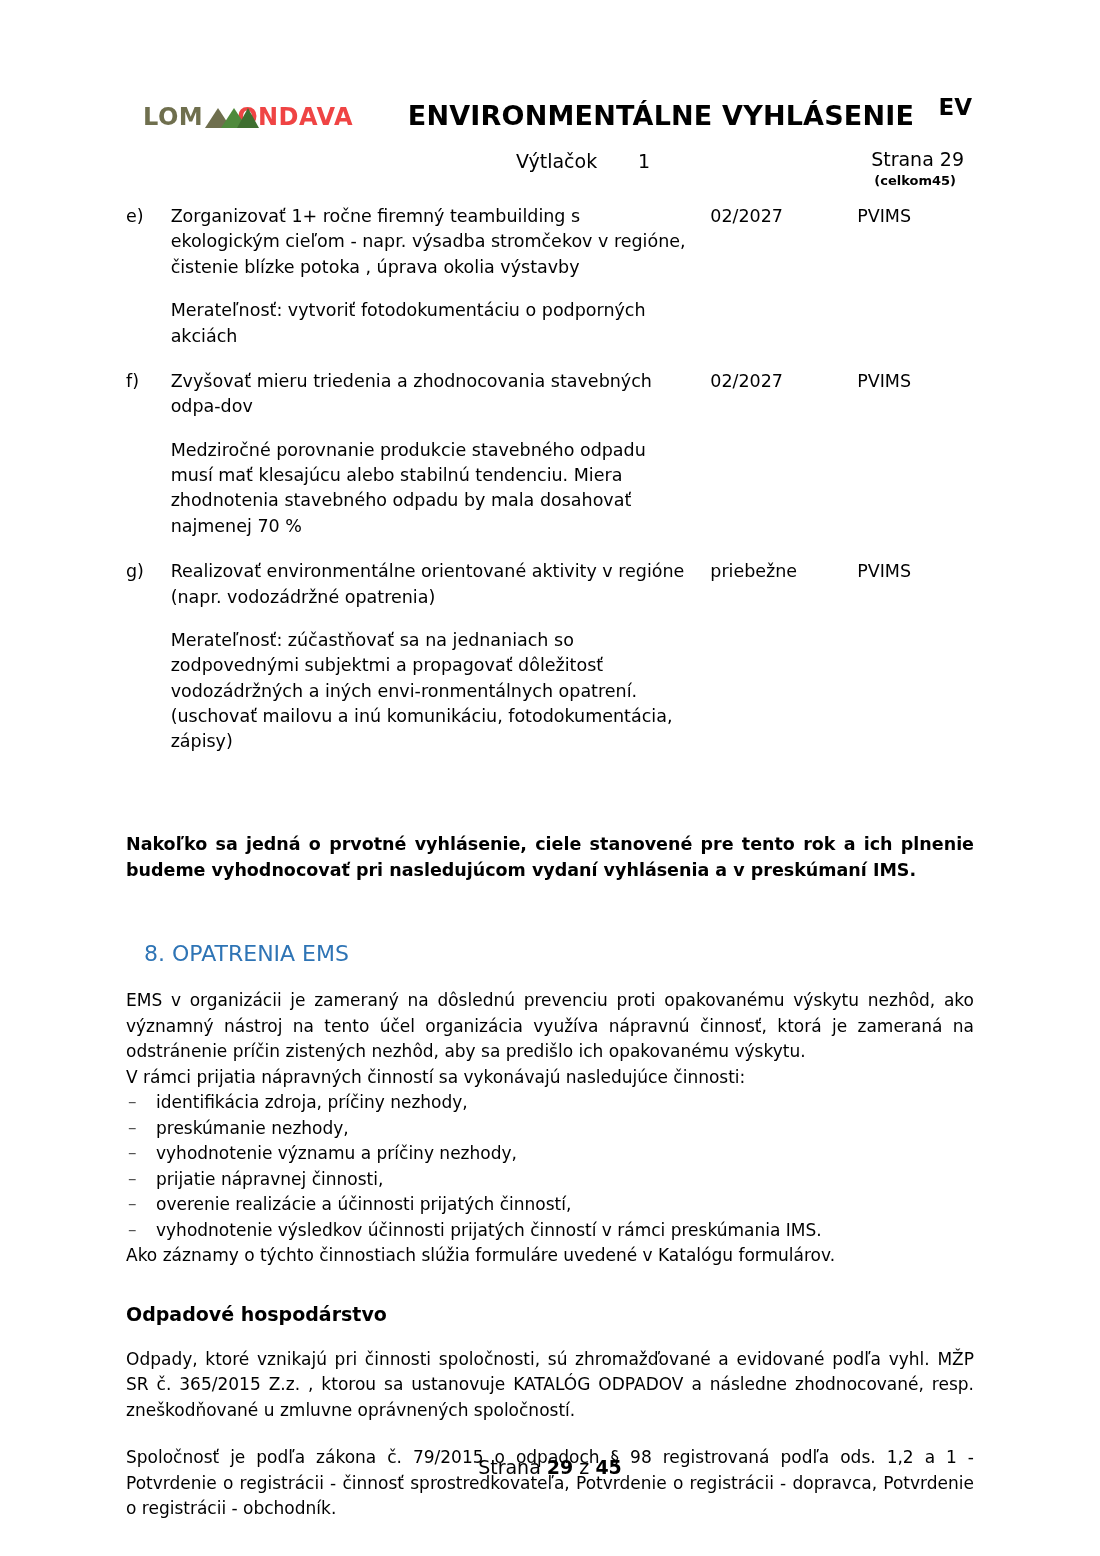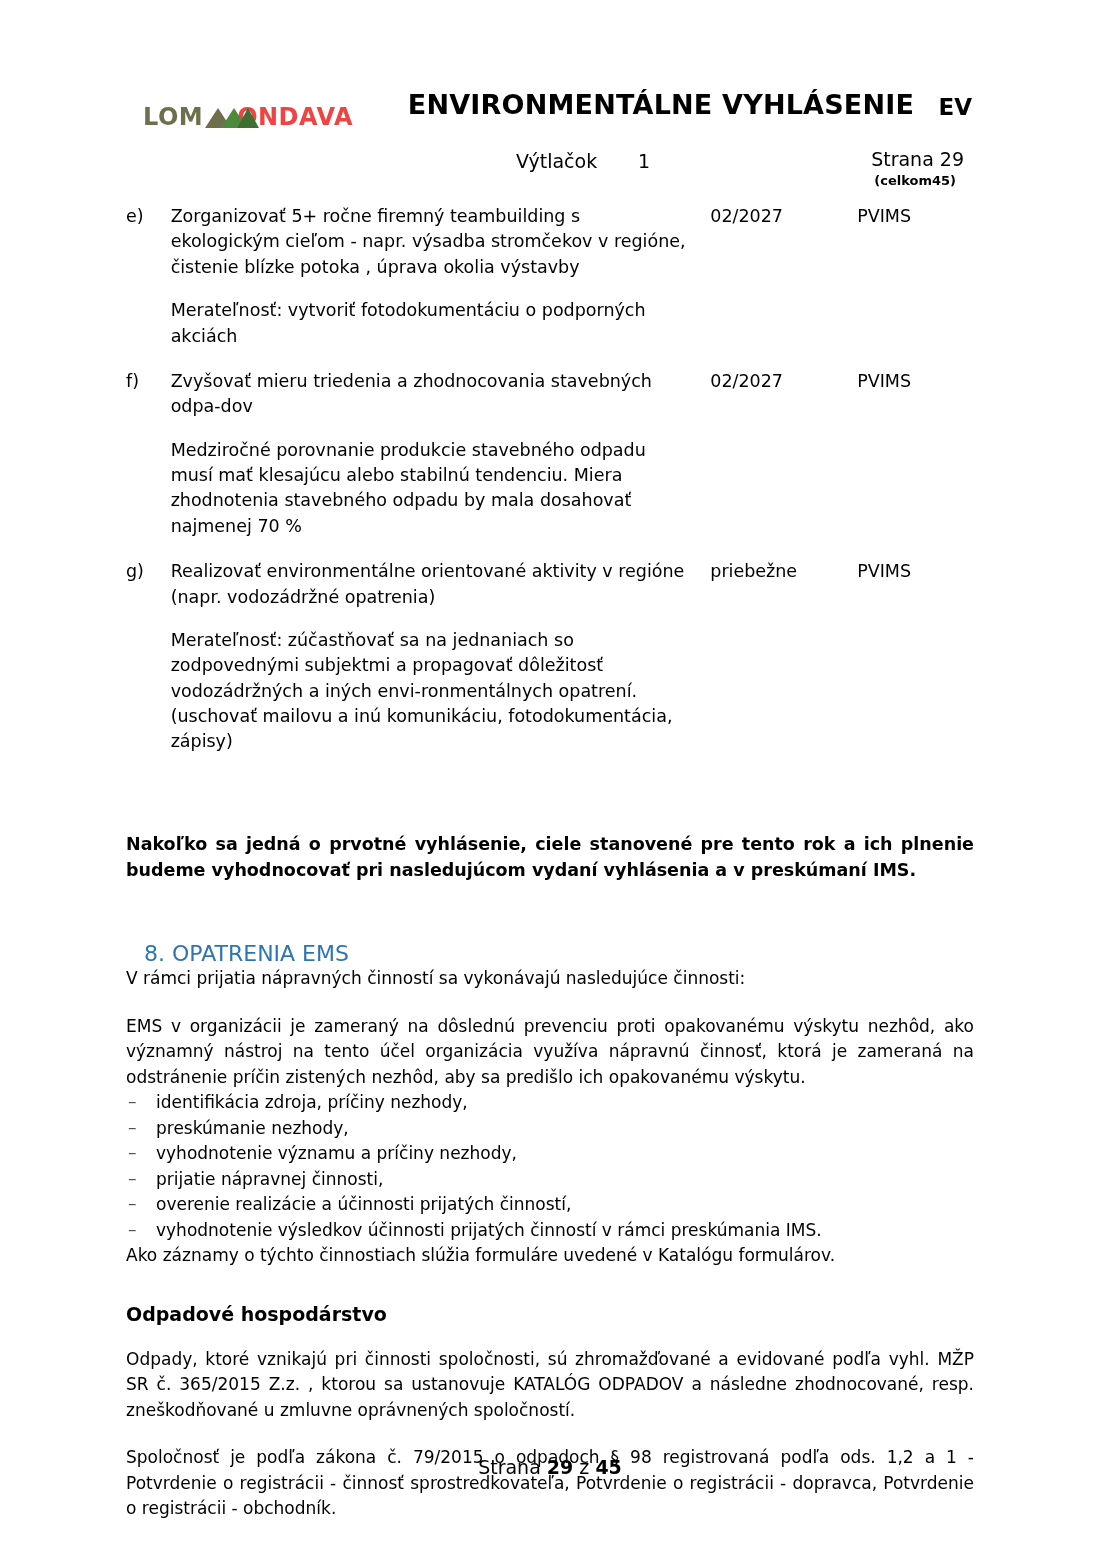--- a/index.html
+++ b/index.html
@@ -66,21 +66,21 @@
     font-family: "DejaVu Sans", sans-serif;
     font-weight: bold;
     font-size: 24px;
     letter-spacing: 0.5px;
     color: #ef4444;
   }
 
   .doc-title {
     position: absolute;
     left: 255px;
-    top: 27px;
+    top: 38px;
     width: 560px;
     text-align: center;
     font-family: "DejaVu Sans", sans-serif;
     font-size: 27px;
     font-weight: bold;
     letter-spacing: 0.2px;
   }
   .doc-code {
     position: absolute;
     right: 2px;
@@ -227,21 +227,21 @@
 
     <div class="page-label">Strana 29</div>
     <div class="page-total">(celkom45)</div>
   </div>
 
   <table class="goal-table">
     <tbody>
 
       <tr>
         <td class="col-letter">e)</td>
-        <td class="col-text">Zorganizovať 5+ ročne firemný teambuilding s ekologickým cieľom - napr. výsadba stromčekov v regióne, čistenie blízke potoka , úprava okolia výstavby</td>
+        <td class="col-text">Zorganizovať 1+ ročne firemný teambuilding s ekologickým cieľom - napr. výsadba stromčekov v regióne, čistenie blízke potoka , úprava okolia výstavby</td>
         <td class="col-date">02/2027</td>
         <td class="col-owner">PVIMS</td>
       </tr>
       <tr>
         <td></td>
         <td class="col-text measure">Merateľnosť: vytvoriť fotodokumentáciu o podporných akciách</td>
         <td></td>
         <td></td>
       </tr>
       <tr class="row-gap">
@@ -276,22 +276,22 @@
         <td></td>
         <td></td>
       </tr>
     </tbody>
   </table>
 
   <div class="note">Nakoľko sa jedná o prvotné vyhlásenie, ciele stanovené pre tento rok a ich plnenie budeme vyhodnocovať pri nasledujúcom vydaní vyhlásenia a v preskúmaní IMS.</div>
 
   <div class="section-heading">8. OPATRENIA EMS</div>
 
+  <div class="body-text">EMS v organizácii je zameraný na dôslednú prevenciu proti opakovanému výskytu nezhôd, ako významný nástroj na tento účel organizácia využíva nápravnú činnosť, ktorá je zameraná na odstránenie príčin zistených nezhôd, aby sa predišlo ich opakovanému výskytu.</div>
   <div class="body-text tight">V rámci prijatia nápravných činností sa vykonávajú nasledujúce činnosti:</div>
-  <div class="body-text">EMS v organizácii je zameraný na dôslednú prevenciu proti opakovanému výskytu nezhôd, ako významný nástroj na tento účel organizácia využíva nápravnú činnosť, ktorá je zameraná na odstránenie príčin zistených nezhôd, aby sa predišlo ich opakovanému výskytu.</div>
 
   <ul class="dash-list">
     <li><span class="dash">–</span><span>identifikácia zdroja, príčiny nezhody,</span></li>
     <li><span class="dash">–</span><span>preskúmanie nezhody,</span></li>
     <li><span class="dash">–</span><span>vyhodnotenie významu a príčiny nezhody,</span></li>
     <li><span class="dash">–</span><span>prijatie nápravnej činnosti,</span></li>
     <li><span class="dash">–</span><span>overenie realizácie a účinnosti prijatých činností,</span></li>
     <li><span class="dash">–</span><span>vyhodnotenie výsledkov účinnosti prijatých činností v rámci preskúmania IMS.</span></li>
   </ul>
 

